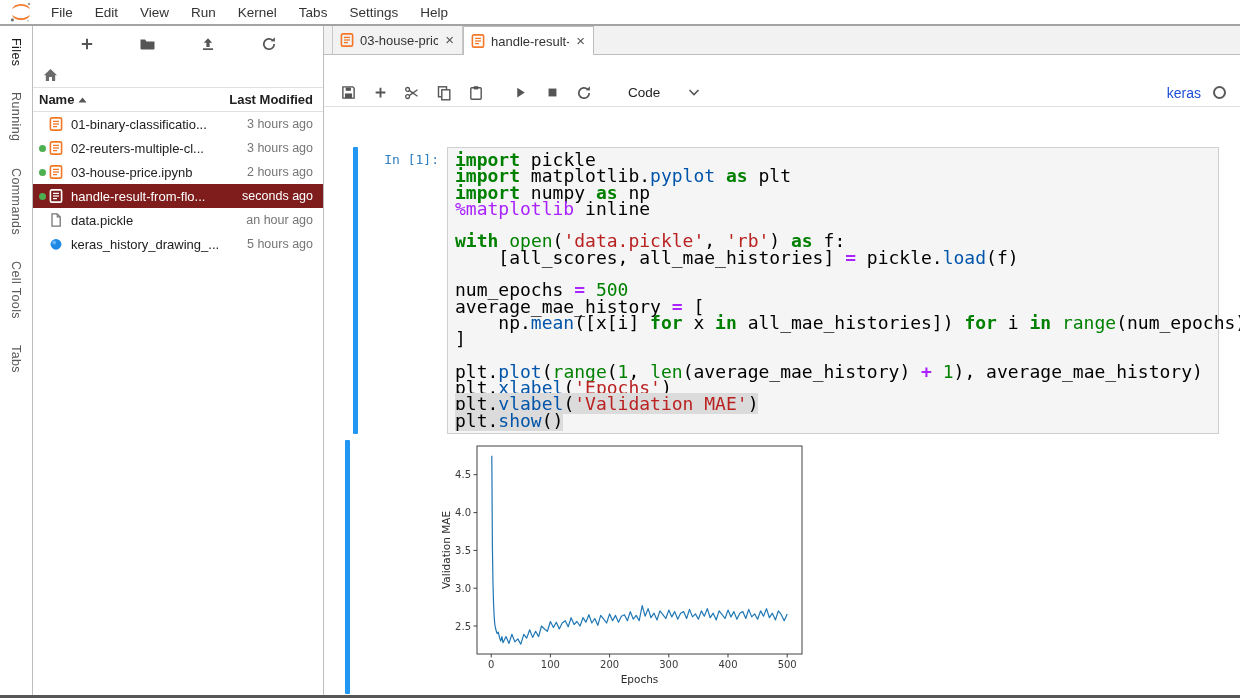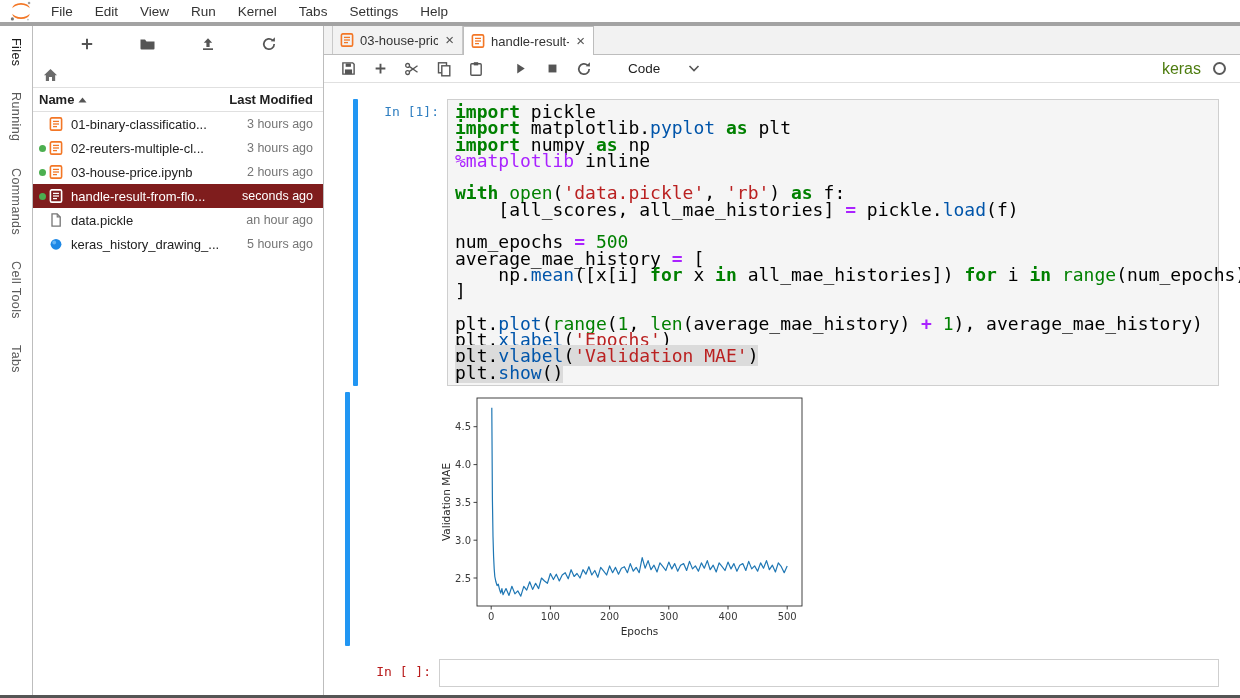--- a/index.html
+++ b/index.html
@@ -4,21 +4,21 @@
 <style>
   * { box-sizing: border-box; margin: 0; padding: 0; }
   html,body { background:#9e9e9e; }
   .app {
     position: relative; width: 1240px; height: 698px; background: #fff;
     font-family: "Liberation Sans", sans-serif; color: #212121; overflow: hidden;
     cursor: default; user-select: none;
   }
   
   .menubar { position:absolute; top:0; left:0; right:0; height:26px;
-    border-bottom:4px solid #a3a3a3; display:flex; align-items:center; background:#fff; z-index:5;}
+    border-bottom:2px solid #a3a3a3; display:flex; align-items:center; background:#fff; z-index:5;}
   .logo { margin:0 6px 0 8px; display:flex; align-items:center; }
   .menus { display:flex; }
   .menu-item { padding:0 11px; font-size:13.5px; color:#333; line-height:25px; }
   
   .body { position:absolute; top:26px; left:0; right:0; bottom:0; display:flex; }
   
   .side-strip { width:33px; border-right:1px solid #bdbdbd; background:#fff;
     display:flex; flex-direction:column; align-items:center; padding-top:12px; gap:26px; flex:none;}
   .side-tab { writing-mode: vertical-rl; font-size:12.5px; color:#5a5a5a; letter-spacing:0.4px; }
   .side-tab.active { color:#1a1a1a; }
@@ -33,37 +33,37 @@
   .fb-rows { flex:1; }
   .fb-row { height:24px; display:flex; align-items:center; font-size:13px; padding:0 10px 0 4px;justify-content:flex-end; }
   .fb-row .dot { width:7px; height:7px; border-radius:50%; background:#4caf50; margin:0 3px 0 2px; flex:none;}
   .fb-row .dot.off { visibility:hidden; }
   .fb-row .ficon { width:16px; margin-right:6px; flex:none; display:flex; align-items:center;}
   .fb-row .fname { flex:1; white-space:nowrap; overflow:hidden; }
   .fb-row .fmod { color:#757575; font-size:12.5px; white-space:nowrap; }
   .fb-row.selected { background:#7f1d1d; color:#fff; }
   .fb-row.selected .fmod { color:#fff; }
   
-  .main { flex:1; display:flex; flex-direction:column; background:#fff; min-width:0;}
+  .main { flex:1; display:flex; flex-direction:column; background:#fff; min-width:0;gap:24px;}
   .tabbar { height:29px; background:#f2f2f2; border-bottom:1px solid #bdbdbd; display:flex; padding-left:8px;}
   .dock-tab { width:131px; height:28px; display:flex; align-items:center; gap:6px; padding:0 7px;
     font-size:13px; color:#333; background:#f2f2f2; border-right:1px solid #c9c9c9; }
   .dock-tab:first-child { border-left:1px solid #c9c9c9; }
   .dock-tab.active { height:29px; background:#fff; border:1px solid #bdbdbd; border-bottom:none; }
   .tab-icon { display:flex; flex:none;}
   .tab-label { flex:1; white-space:nowrap; overflow:hidden; }
   .tab-close { flex:none; color:#555; font-size:15px; line-height:14px; padding:0 1px; }
   
   .nb-toolbar { height:28px; border-bottom:1px solid #e0e0e0; display:flex; align-items:center;
     padding:0 14px 0 12px; gap:8px; background:#fff;}
   .tb-btn { width:24px; height:22px; display:flex; align-items:center; justify-content:center; border-radius:2px;}
   .tb-gap { width:4px; }
   .mode-dd { margin-left:16px; display:flex; align-items:center; gap:28px; padding:2px 8px; font-size:13.5px; color:#222;}
   .kernel-zone { margin-left:auto; display:flex; align-items:center; gap:12px; }
-  .kernel-name { font-size:16px; color:#4d7c0f;padding-left:16px; }
+  .kernel-name { font-size:14px; color:#1d4ed8;padding-left:16px; }
   .kernel-circle { width:13px; height:13px; border:2px solid #5a5a5a; border-radius:50%; background:#fff;}
   
   .nb-scroll { flex:1; overflow:hidden; padding:16px 21px 0 21px; background:#fff; position:relative;}
   .cellrow { display:flex; align-items:stretch; }
   .collapser { width:5px; border-radius:1px; background:#2196f3; flex:none; margin-right:7px;}
   .collapser.inactive { background:transparent; }
   .prompt { width:82px; flex:none; text-align:right; padding:5px 8px 0 0;
     font-family:"DejaVu Sans Mono", monospace; font-size:13px; color:#307fc1; }
   .prompt.empty-prompt { color:#b91c1c; }
   .editor { flex:1; min-width:0; border:1px solid #cfcfcf; background:#f5f5f5; padding:4px 7px;

